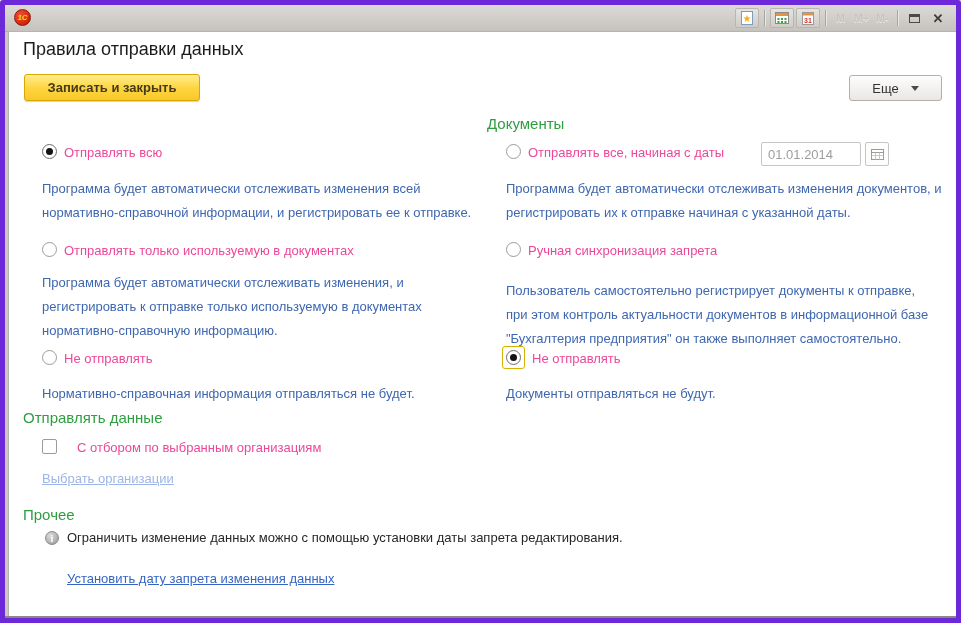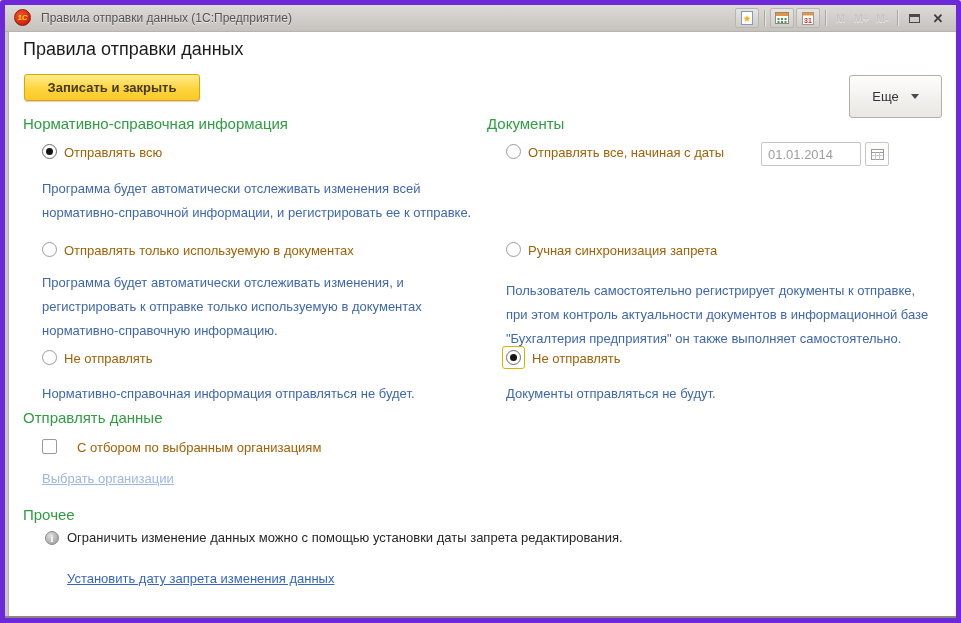--- a/index.html
+++ b/index.html
@@ -24,31 +24,31 @@
   .tb-sys{width:22px;height:20px;display:flex;align-items:center;justify-content:center;margin:0 1px;}
   .max-glyph{width:11px;height:9px;border:1px solid #4c4a47;border-top-width:3px;box-sizing:border-box;background:transparent;}
   .close-glyph{font-size:13px;font-weight:bold;color:#3d3b39;line-height:1;}
   
   .content{position:absolute;left:4px;top:27px;width:951px;height:590px;background:#fff;box-shadow:0 0 0 1px #b7b4b0;}
   .pg-title{position:absolute;left:14px;top:7px;font-size:18px;color:#1c1c1c;white-space:nowrap;}
   .btn-yellow{position:absolute;left:15px;top:42px;width:176px;height:27px;box-sizing:border-box;
     display:flex;align-items:center;justify-content:center;border:1px solid #dba502;border-radius:3px;
     background:linear-gradient(var(--button-yellow-light,#ffed8d),var(--button-yellow,#fdd43e) 55%,#f9c92a);
     font-size:13px;font-weight:bold;color:#443a18;box-shadow:0 1px 1px rgba(0,0,0,.18);cursor:pointer;}
-  .btn-gray{position:absolute;left:840px;top:43px;width:93px;height:43px;box-sizing:border-box;
+  .btn-gray{position:absolute;left:840px;top:43px;width:93px;height:26px;box-sizing:border-box;
     display:flex;align-items:center;justify-content:center;gap:12px;border:1px solid #b3b0ac;border-radius:3px;
     background:linear-gradient(#fdfdfc,#eae7e3);font-size:13px;color:#333;cursor:pointer;}
   .caret{width:0;height:0;border-left:4px solid transparent;border-right:4px solid transparent;border-top:5px solid #4a4a4a;}
   .sec-h{position:absolute;font-size:15px;color:var(--accent-green,#2f9e41);white-space:nowrap;}
   .radio{position:absolute;width:15px;height:15px;box-sizing:border-box;border:1px solid #9b9b9b;
     border-radius:50%;background:#fff;cursor:pointer;}
   .radio.on{border-color:#6e6e6e;}
   .radio.on::after{content:"";position:absolute;left:3px;top:3px;width:7px;height:7px;border-radius:50%;background:#141414;}
   .focus-box{position:absolute;width:23px;height:23px;box-sizing:border-box;border:1px solid var(--focus-yellow,#d9b200);border-radius:3px;}
-  .opt-lbl{position:absolute;font-size:13px;color:#a16207;white-space:nowrap;cursor:pointer;}
+  .opt-lbl{position:absolute;font-size:13px;color:#ec4899;white-space:nowrap;cursor:pointer;}
   .para{position:absolute;font-size:13px;line-height:24px;color:var(--info-blue,#3f67b0);}
   .check{position:absolute;width:15px;height:15px;box-sizing:border-box;border:1px solid #9b9b9b;border-radius:2px;background:#fff;cursor:pointer;}
   .link{position:absolute;font-size:13px;color:var(--link-blue,#3565c4);text-decoration:underline;white-space:nowrap;cursor:pointer;}
   .link.pale{color:var(--link-disabled,#9db6e6);}
   .date-input{position:absolute;left:752px;top:110px;width:100px;height:24px;box-sizing:border-box;
     border:1px solid #c6c6c6;border-radius:2px;background:#fff;color:#9e9e9e;font-size:13px;
     padding:0 6px;font-family:inherit;outline:none;}
   .cal-btn{position:absolute;left:856px;top:110px;width:24px;height:24px;box-sizing:border-box;
     border:1px solid #c6c6c6;border-radius:2px;background:#fdfdfc;display:flex;align-items:center;justify-content:center;}
   .info-ic{position:absolute;left:36px;top:499px;width:14px;height:14px;box-sizing:border-box;border-radius:50%;
@@ -58,21 +58,20 @@
   .info-ic::after{content:"i";}
   .info-tx{position:absolute;left:58px;top:498px;font-size:13px;color:#262626;white-space:nowrap;}
 </style>
 </head>
 <body>
 
 <div class="window">
 
   <div class="titlebar">
     <div class="logo">1С</div>
-    <div class="tb-title">Правила отправки данных  (1С:Предприятие)</div>
     <div class="tb-right">
       <div class="tb-btn">
         <svg width="16" height="16">
           <rect x="2.5" y="1.5" width="11" height="13" fill="#ffffff" stroke="#7f9db9"></rect>
           <text x="8" y="12" font-size="10" fill="#f2b01e" text-anchor="middle">★</text>
         </svg>
       </div>
       <div class="tb-sep"></div>
       <div class="tb-btn">
         <svg width="16" height="16">
@@ -112,21 +111,20 @@
   <div class="content">
 
     <div class="pg-title">Правила отправки данных</div>
 
     <div class="btn-yellow">Записать и закрыть</div>
     <div class="btn-gray">
       <span>Еще</span>
       <span class="caret"></span>
     </div>
 
-    <div class="sec-h" style="left:14px;top:83px;">Нормативно-справочная информация</div>
 
     <div class="radio on" style="left:33px;top:112px;"></div>
     <div class="opt-lbl" style="left:55px;top:113px;">Отправлять всю</div>
     <div class="para" style="left:33px;top:145px;width:440px;">Программа будет автоматически отслеживать изменения всей нормативно-справочной информации, и регистрировать ее к отправке.</div>
 
     <div class="radio" style="left:33px;top:210px;"></div>
     <div class="opt-lbl" style="left:55px;top:211px;">Отправлять только используемую в документах</div>
     <div class="para" style="left:33px;top:239px;width:432px;">Программа будет автоматически отслеживать изменения, и регистрировать к отправке только используемую в документах нормативно-справочную информацию.</div>
 
     <div class="radio" style="left:33px;top:318px;"></div>
@@ -150,20 +148,21 @@
     <input class="date-input" readonly="" value="01.01.2014" style="">
     <div class="cal-btn">
       <svg width="13" height="12">
         <rect x="0.5" y="1.5" width="12" height="10" fill="#ffffff" stroke="#9a9a9a"></rect>
         <line x1="0.5" y1="4.5" x2="12.5" y2="4.5" stroke="#9a9a9a"></line>
         <line x1="4.5" y1="4.5" x2="4.5" y2="11.5" stroke="#c9c9c9"></line>
         <line x1="8.5" y1="4.5" x2="8.5" y2="11.5" stroke="#c9c9c9"></line>
         <line x1="0.5" y1="7.5" x2="12.5" y2="7.5" stroke="#c9c9c9"></line>
       </svg>
     </div>
+    <div class="para" style="left:497px;top:145px;width:445px;">Программа будет автоматически отслеживать изменения документов, и регистрировать их к отправке начиная с указанной даты.</div>
 
     <div class="radio" style="left:497px;top:210px;"></div>
     <div class="opt-lbl" style="left:519px;top:211px;">Ручная синхронизация запрета</div>
     <div class="para" style="left:497px;top:247px;width:425px;">Пользователь самостоятельно регистрирует документы к отправке, при этом контроль актуальности документов в информационной базе "Бухгалтерия предприятия" он также выполняет самостоятельно.</div>
 
     <div class="focus-box" style="left:493px;top:314px;"></div>
     <div class="radio on" style="left:497px;top:318px;"></div>
     <div class="opt-lbl" style="left:523px;top:319px;">Не отправлять</div>
     <div class="para" style="left:497px;top:350px;width:440px;">Документы отправляться не будут.</div>
 

